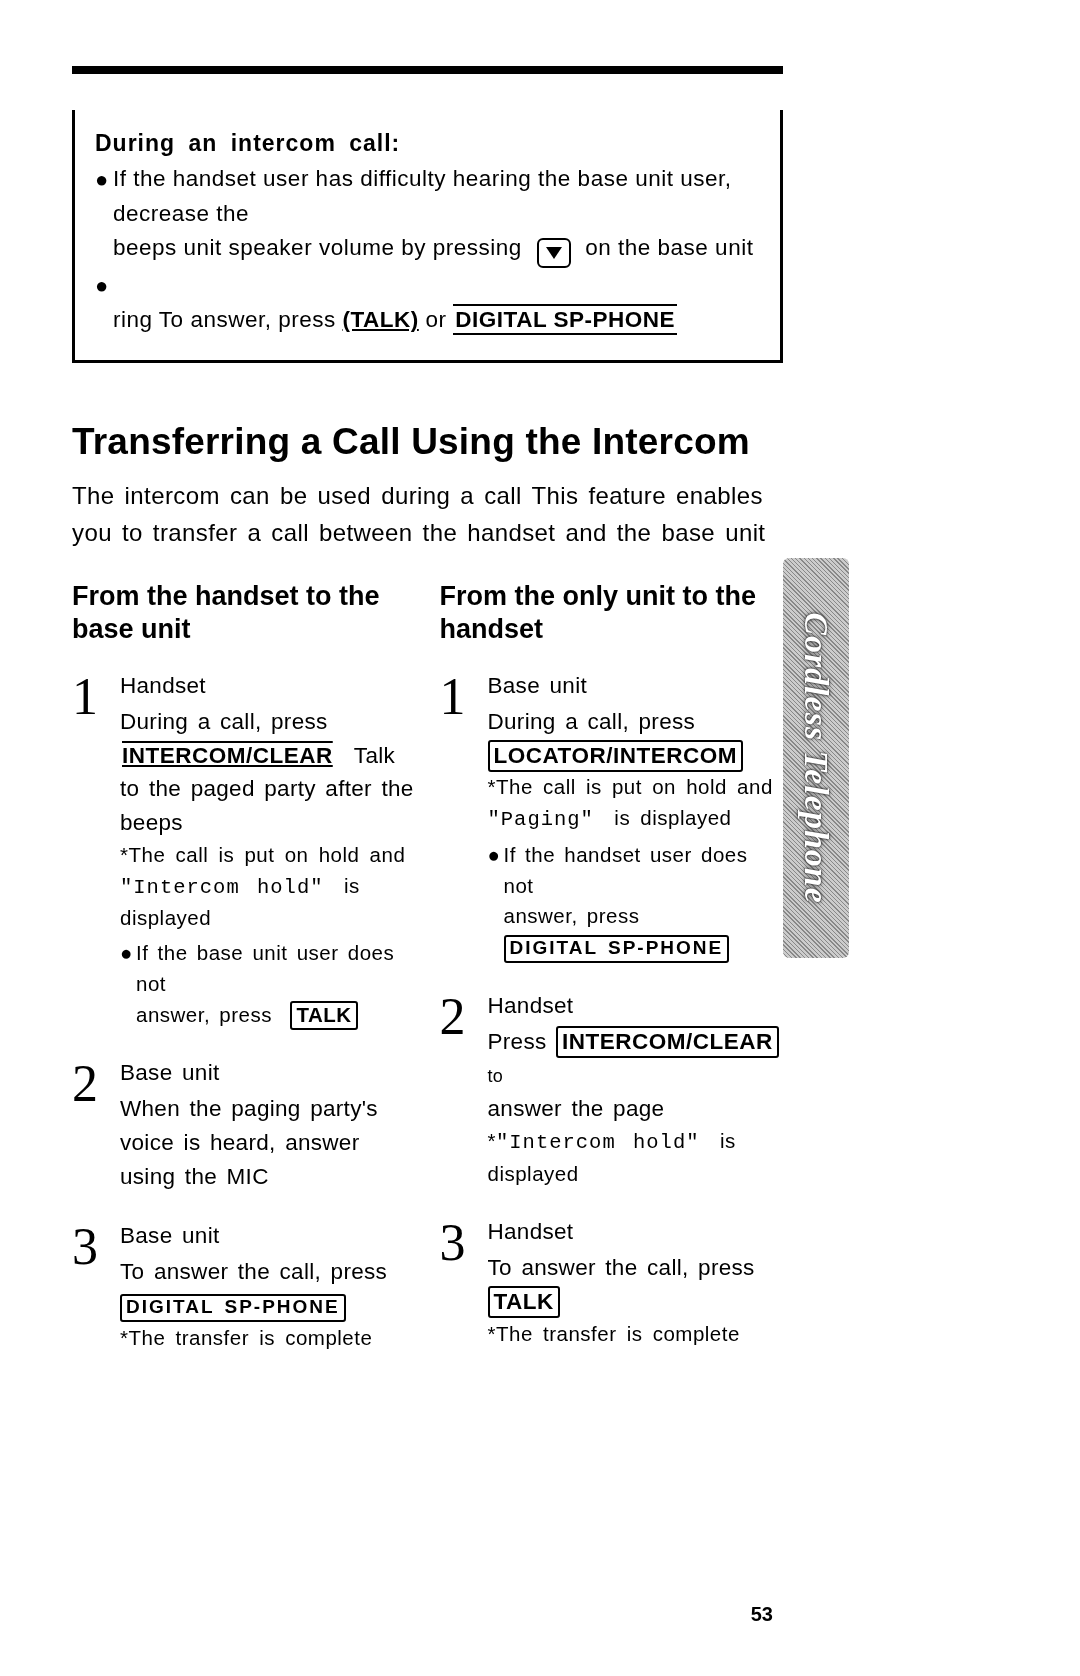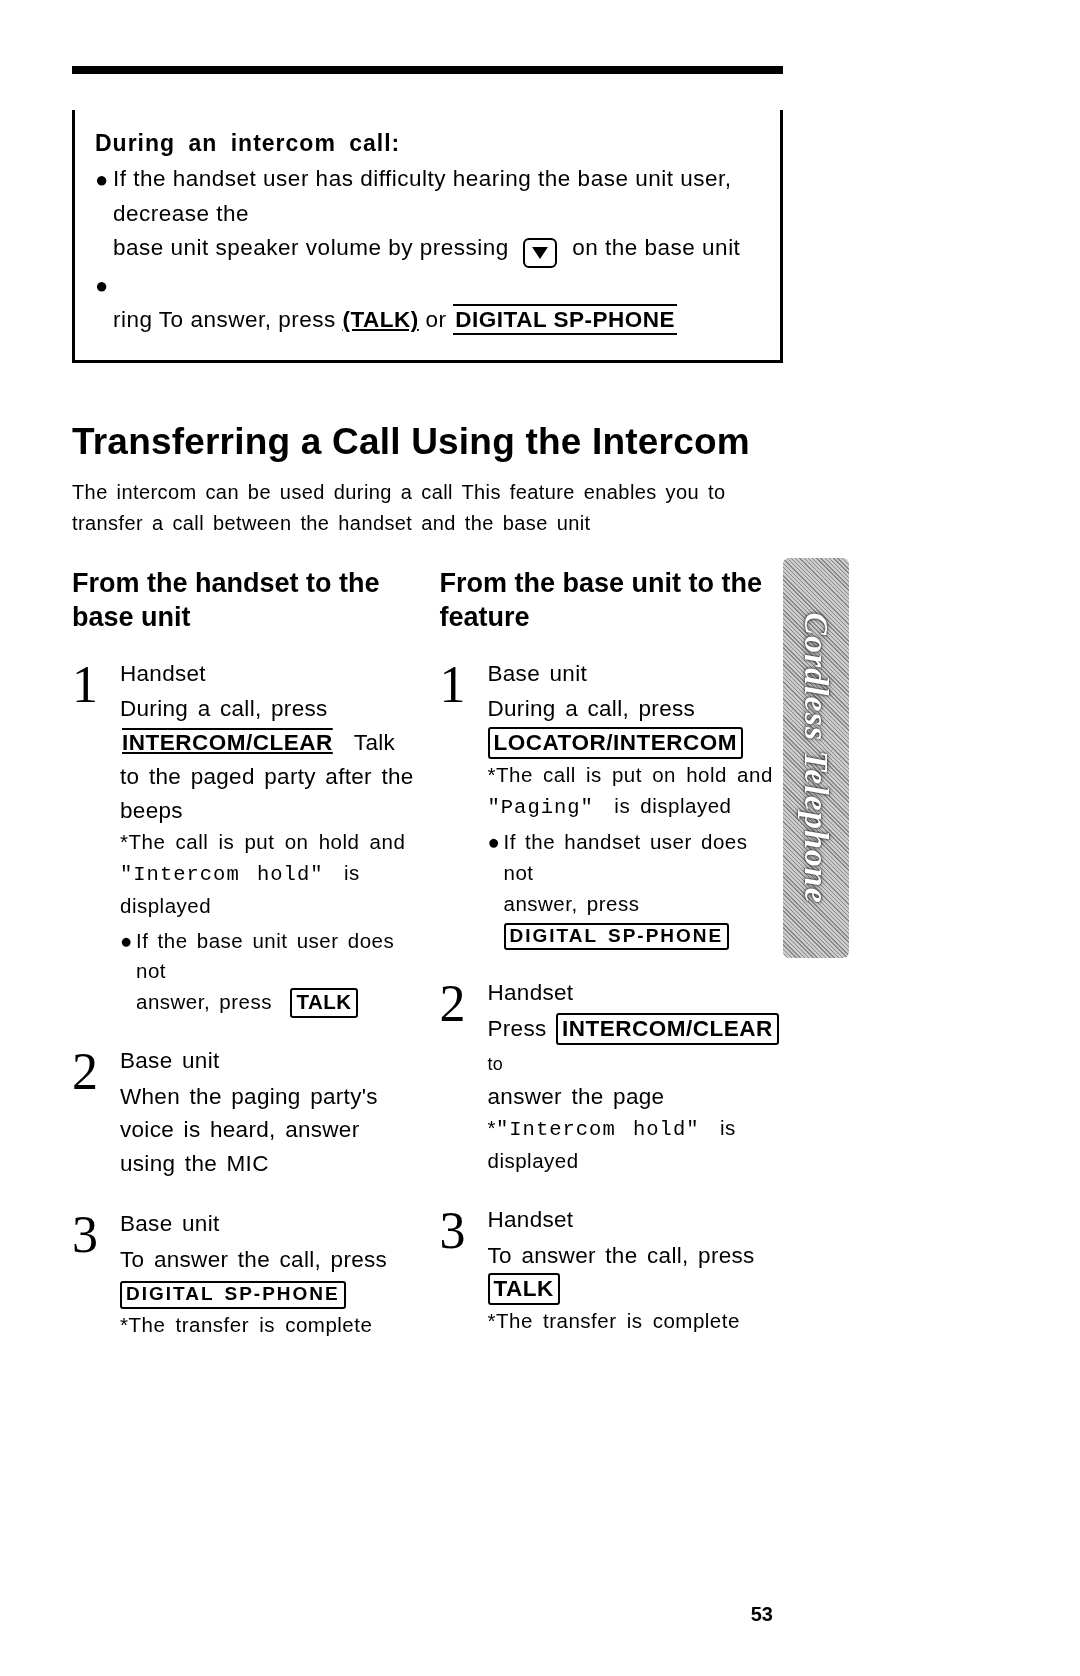--- a/index.html
+++ b/index.html
@@ -79,21 +79,21 @@
   }
   .down-btn svg { display: block; }
 
   h1.section-title {
     font-size: 37px;
     font-weight: 800;
     margin: 58px 0 14px 0;
     letter-spacing: 0.2px;
   }
   .lead {
-    font-size: 20px;
+    font-size: 24px;
     line-height: 1.55;
     letter-spacing: 0.4px;
     word-spacing: 3px;
     margin: 0 0 28px 0;
   }
   .columns {
     display: flex;
     gap: 24px;
   }
   .col {
@@ -185,21 +185,21 @@
 
   <div class="top-rule"></div>
 
   <div class="note-box">
     <div class="note-title">During an intercom call:</div>
 
     <div class="bullet-row">
       <div class="bullet-dot">●</div>
       <div class="bullet-text">
         <span>If the handset user has difficulty hearing the base unit user, decrease the</span><br>
-        <span>base unit speaker volume by pressing</span>
+        <span>beeps unit speaker volume by pressing</span>
         <span class="down-btn">
           <svg width="16" height="12" viewBox="0 0 16 12">
               <path d="M0 0 L16 0 L8 12 Z" fill="#000"></path>
             </svg>
         </span>
         <span>on the base unit</span>
       </div>
     </div>
 
     <div class="bullet-row">
@@ -259,21 +259,21 @@
         <div class="step-body">
           <span class="role">Base unit</span>
           <span>To answer the call, press</span><br>
           <span class="key-label" style="letter-spacing:2px;font-size:19px;">DIGITAL SP-PHONE</span>
           <div class="star-note">*The transfer is complete</div>
         </div>
       </div>
     </div>
 
     <div class="col">
-      <h2 class="sub">From the base unit to the feature</h2>
+      <h2 class="sub">From the only unit to the handset</h2>
 
       <div class="step">
         <div class="step-num" style="font-weight:300">1</div>
         <div class="step-body">
           <span class="role">Base unit</span>
           <span>During a call, press</span><br>
           <span class="key-label">LOCATOR/INTERCOM</span>
           <div class="star-note">
             <span>*The call is put on hold and</span><br>
             <span class="mono">"Paging"</span>

